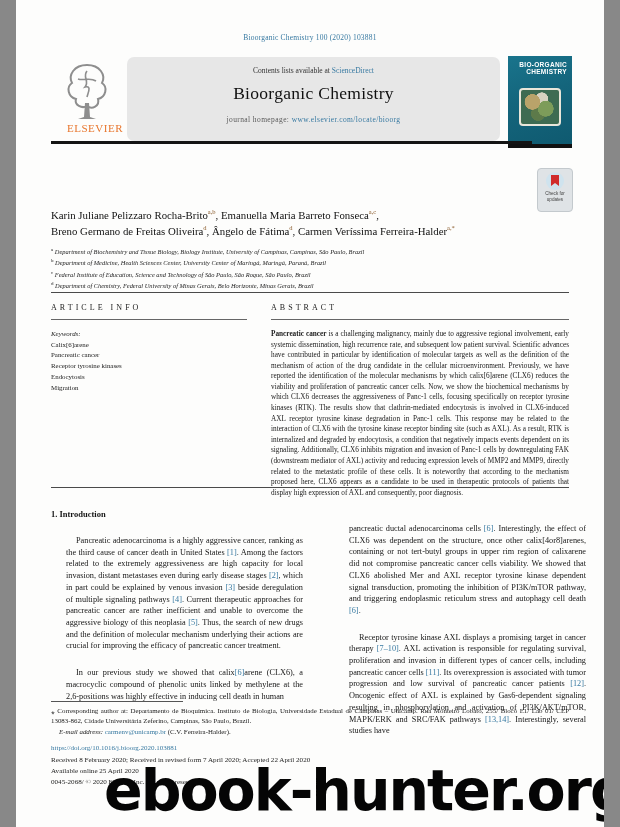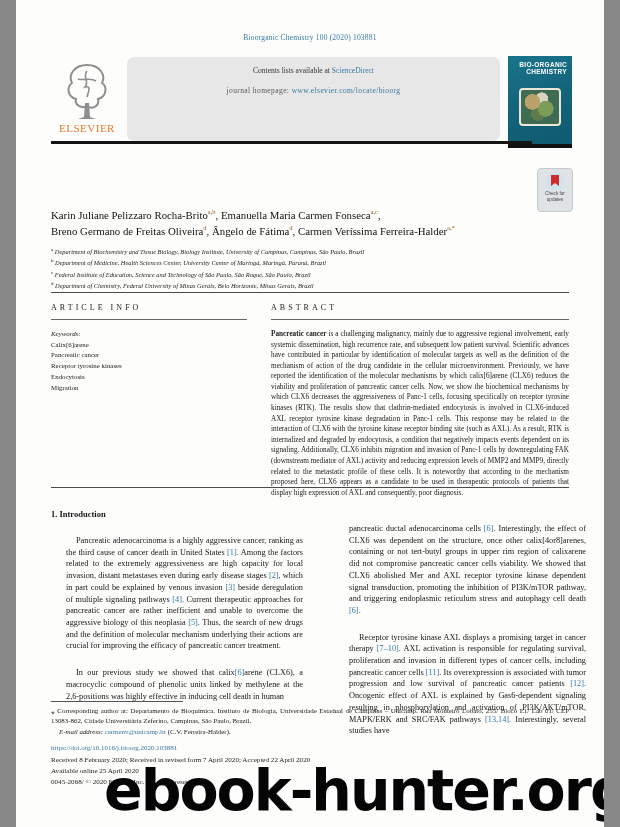--- a/index.html
+++ b/index.html
@@ -11,21 +11,21 @@
   }
   a.lnk { color:#3779a1; text-decoration:none; cursor:pointer; }
   .ref { color:#3779a1; }
 
   
   .top-ref { position:absolute; top:33px; left:0; width:100%; text-align:center;
     font-size:7.5px; color:#3779a1; letter-spacing:.2px; }
 
   
   .header { position:absolute; top:57px; left:35px; right:32px; height:86px; }
-  .logo-box { position:absolute; left:0; top:2px; width:72px; height:80px; text-align:center; }
+  .logo-box { position:absolute; left:0; top:2px; width:72px; height:80px; text-align:right; }
   .logo-box svg { display:block; margin:0 auto; }
   .elsevier-word { font-family:"Liberation Serif", serif; font-size:11px; color:#e8762d;
     letter-spacing:.5px; margin-top:1px; }
   .grey-box { position:absolute; left:76px; right:72px; top:0; height:84px;
     background:#e7e7e7; text-align:center;border-radius:7px; }
   .contents-line { padding-top:9px; font-size:7.5px; color:#333; }
   .journal-title { margin-top:8px; font-size:17.5px; color:#111; letter-spacing:.3px; }
   .homepage-line { margin-top:11px; font-size:7.5px; font-family:Liberation Serif, serif;
     color:#5a5a5a; letter-spacing:.4px;text-align:center; }
   .cover { position:absolute; right:0; top:-1px; width:64px; height:92px;
@@ -116,20 +116,21 @@
           <path d="M25 44 L29 44 L30 58 L36 60 L18 60 L24 58 Z" fill="#8e8e8e"></path>
         </svg>
       </span>
       <div class="elsevier-word">ELSEVIER</div>
     </div>
 
     <div class="grey-box">
       <div class="contents-line">
         <span>Contents lists available at </span><a class="lnk">ScienceDirect</a>
       </div>
+      <div class="journal-title">Bioorganic Chemistry</div>
       <div class="homepage-line">
         <span>journal homepage: </span><a class="lnk">www.elsevier.com/locate/bioorg</a>
       </div>
     </div>
 
     <div class="cover">
       <div class="cover-title">
         <div>BIO-ORGANIC</div>
         <div>CHEMISTRY</div>
       </div>
@@ -141,21 +142,21 @@
 
   <div class="badge">
     <div class="badge-circle">
         <div class="badge-ribbon"></div>
       </div>
     <div class="badge-text">Check for updates</div>
   </div>
 
   <div class="authors">
     <span><span>Karin Juliane Pelizzaro Rocha-Brito</span><sup>a,b</sup><span>, </span></span>
-    <span><span>Emanuella Maria Carmen Fonseca</span><sup>a,c</sup><span>,</span></span>
+    <span><span>Emanuella Maria Barreto Fonseca</span><sup>a,c</sup><span>,</span></span>
     <br>
     <span><span>Breno Germano de Freitas Oliveira</span><sup>d</sup><span>, </span></span>
     <span><span>Ângelo de Fátima</span><sup>d</sup><span>, </span></span>
     <span><span>Carmen Veríssima Ferreira-Halder</span><sup>a,*</sup><span></span></span>
   </div>
 
   <div class="affiliations">
     <div><sup>a</sup><span> Department of Biochemistry and Tissue Biology, Biology Institute, University of Campinas, Campinas, São Paulo, Brazil</span></div>
     <div><sup>b</sup><span> Department of Medicine, Health Sciences Center, University Center of Maringá, Maringá, Paraná, Brazil</span></div>
     <div><sup>c</sup><span> Federal Institute of Education, Science and Technology of São Paulo, São Roque, São Paulo, Brazil</span></div>

